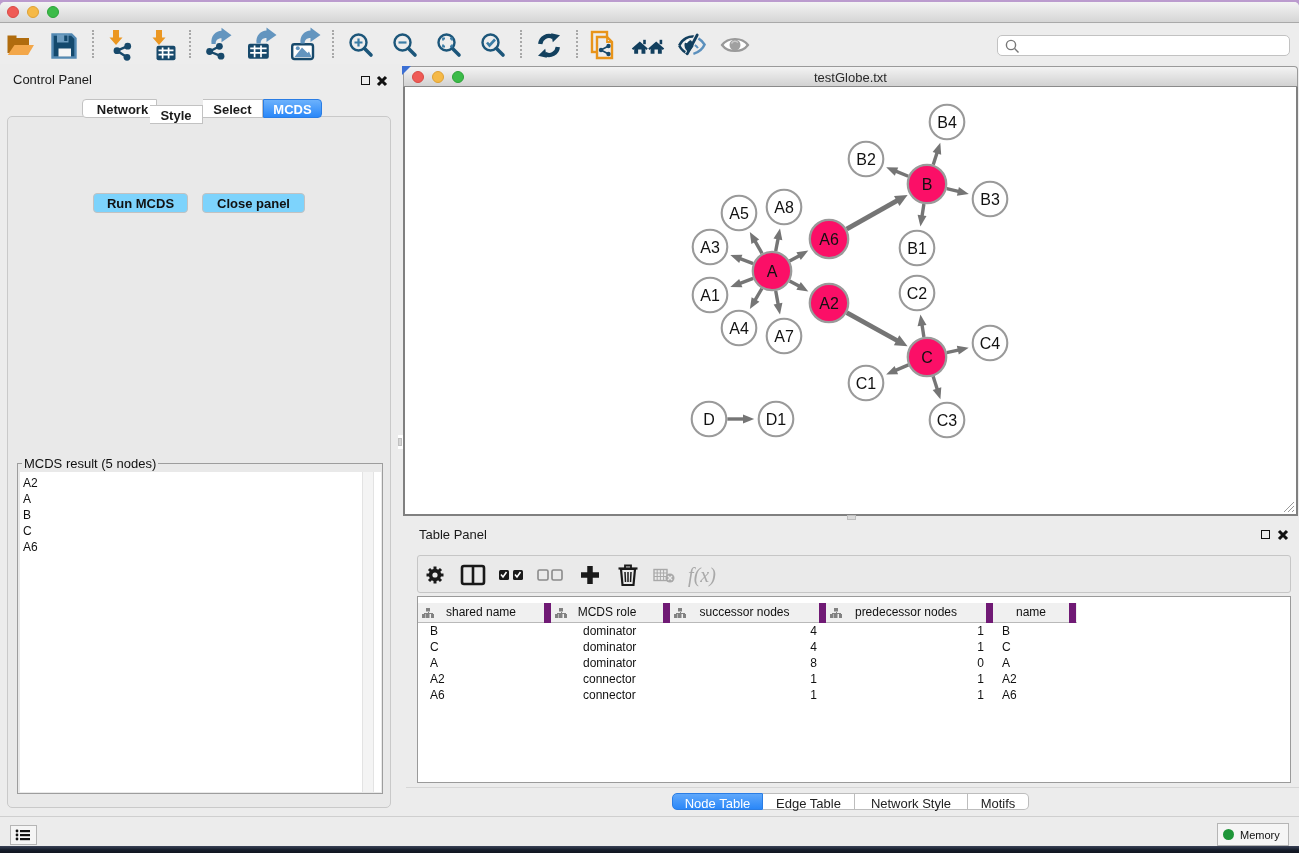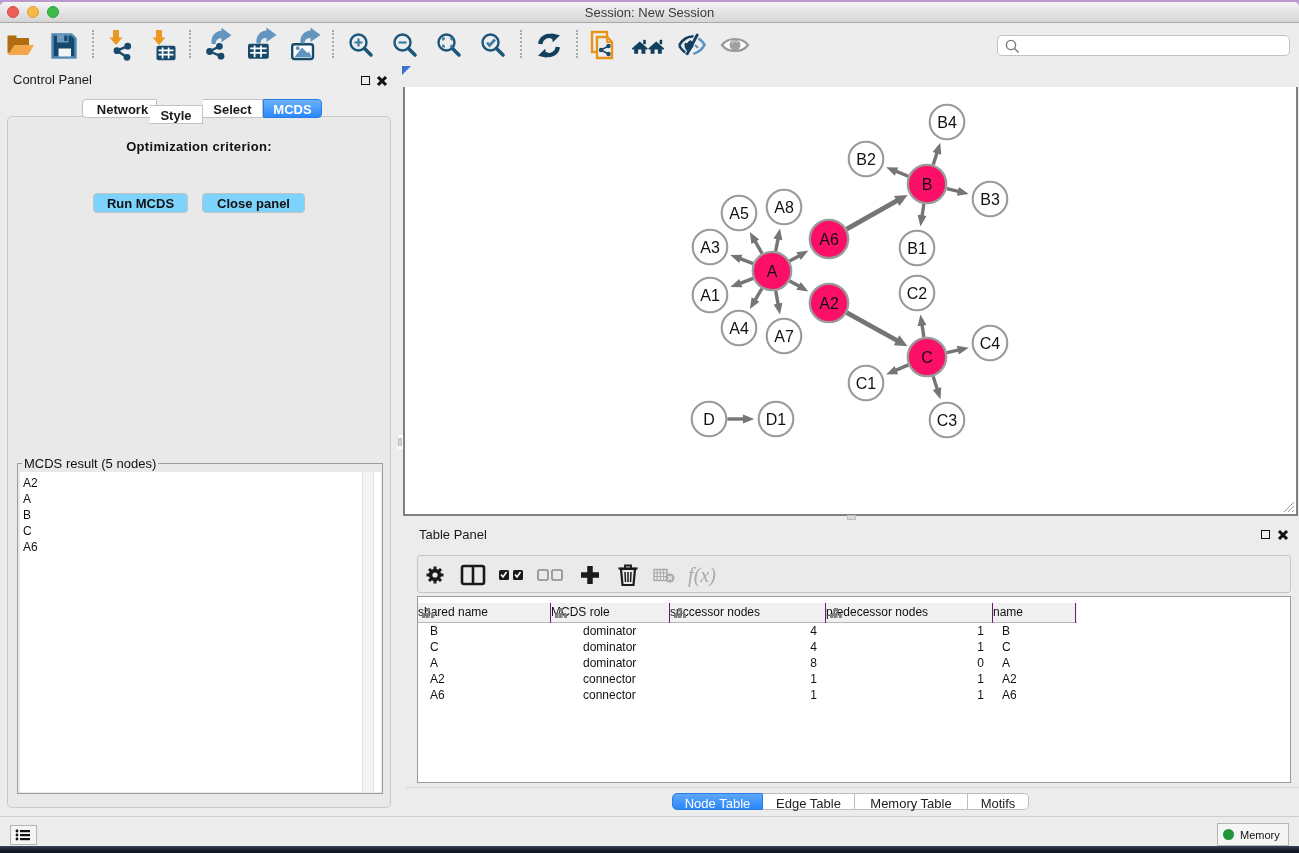--- a/index.html
+++ b/index.html
@@ -47,21 +47,21 @@
 #net-title .t3 { left:48px; background:#3cbb49; border:0.5px solid #2ba338; }
 #net-title .txt { position:absolute; top:3px; width:100%; text-align:center; font-size:13px; color:#2a2a2a; }
 #net-canvas { position:absolute; left:0; top:21px; width:895px; height:429px; background:#fff; border:2px solid #808080; border-top:none; }
 
 
 #tp-title { position:absolute; left:419px; top:525px; font-size:13px; color:#1a1a1a; }
 #tp-max { position:absolute; left:1261px; top:528px; width:9px; height:9px; border:1.5px solid #111; }
 #tp-toolbar { position:absolute; left:417px; top:553px; width:874px; height:38px; background:#eaeaea; border:1px solid #c6c6c6; border-radius:3px; }
 #tp-table { position:absolute; left:417px; top:594px; width:874px; height:187px; background:#fff; border:1px solid #9a9a9a; }
 #tp-header { position:absolute; left:0; top:6px; height:20px; width:659px; background:#f0f0f0; border-bottom:1px solid #b9b9b9; font-size:12px; color:#111; }
-.hcell { position:absolute; top:0; height:20px; border-right:1px solid #701a75; text-align:left; line-height:18px; }
+.hcell { position:absolute; top:0; height:20px; border-right:7px solid #701a75; text-align:center; line-height:18px; }
 .hicon { position:absolute; left:4px; top:5px; width:12px; height:10px;
   background:
     linear-gradient(#828282,#828282) 4px 0/4px 3.5px no-repeat,
     linear-gradient(#828282,#828282) 0 6px/3.5px 4px no-repeat,
     linear-gradient(#828282,#828282) 4.25px 6px/3.5px 4px no-repeat,
     linear-gradient(#828282,#828282) 8.5px 6px/3.5px 4px no-repeat,
     linear-gradient(#828282,#828282) 1.5px 4.5px/9px 1px no-repeat,
     linear-gradient(#828282,#828282) 5.5px 3.5px/1px 2.5px no-repeat,
     linear-gradient(#828282,#828282) 1.5px 4.5px/1px 2px no-repeat,
     linear-gradient(#828282,#828282) 9.5px 4.5px/1px 2px no-repeat; }
@@ -82,21 +82,20 @@
 #memory .mtext { position:absolute; left:22px; top:5px; }
 #darkstrip { position:absolute; left:0; top:844px; width:1299px; height:7px; background:linear-gradient(#3a4358,#161d2b 55%,#10141f); }
 </style>
 </head>
 <body>
 <div id="appwin">
   <div id="titlebar">
     <div class="tl t1"></div>
       <div class="tl t2"></div>
       <div class="tl t3"></div>
-    <div id="titletext">Session: New Session</div>
   </div>
   <div id="toolbar">
     <div class="sep" style="left:92px"></div>
     <div class="sep" style="left:189px"></div>
     <div class="sep" style="left:332px"></div>
     <div class="sep" style="left:520px"></div>
     <div class="sep" style="left:576px"></div>
     <div id="tb-icons"><svg width="780" height="40" viewBox="0 0 780 40">
 
       <g transform="translate(20,21)">
@@ -236,32 +235,37 @@
   <div id="cp-title">Control Panel</div>
   <div id="cp-max"></div>
   <svg id="cp-close-svg" style="position:absolute;left:376px;top:73px" width="12" height="12" viewBox="0 0 12 12">
       <path d="M2,2 L10,10 M10,2 L2,10" stroke="#111" stroke-width="3.1"></path>
     </svg>
   <div id="cp-box"></div>
   <div class="tab" id="tab1">Network</div>
   <div class="tab" id="tab2">Style</div>
   <div class="tab" id="tab3">Select</div>
   <div class="tab" id="tab4">MCDS</div>
-  <div id="opt-label">Optimization criterion:</div>
   <div class="btn" id="btn-run">Run MCDS</div>
   <div class="btn" id="btn-close">Close panel</div>
   <div id="fieldset">
     <div id="fs-legend">MCDS result (5 nodes)</div>
     <div id="fs-white">
       <div id="fs-list">A2<br>A<br>B<br>C<br>A6</div>
       <div id="fs-scroll"></div>
     </div>
   </div>
 
   <div id="netwin">
+    <div id="net-title">
+      <div class="tl t1"></div>
+        <div class="tl t2"></div>
+        <div class="tl t3"></div>
+      <div class="txt">testGlobe.txt</div>
+    </div>
     <svg style="position:absolute;left:-1px;top:0;" width="10" height="10">
         <path d="M0,0 L9,0 L0,9 Z" fill="#3b6fd4"></path>
       </svg>
     <div id="net-canvas">
       <svg id="graph" width="890" height="421" viewBox="0 0 890 421">
 <line x1="357.0" y1="166.4" x2="349.6" y2="153.4" stroke="#757575" stroke-width="3.4"></line>
 <polygon points="344.8,144.9 354.2,152.5 346.4,156.9" fill="#757575"></polygon>
 <line x1="370.7" y1="164.1" x2="373.2" y2="151.0" stroke="#757575" stroke-width="3.4"></line>
 <polygon points="375.0,141.4 377.3,153.3 368.5,151.6" fill="#757575"></polygon>
 <line x1="348.2" y1="176.7" x2="334.4" y2="171.4" stroke="#757575" stroke-width="3.4"></line>
@@ -436,21 +440,21 @@
     <div class="trow" style="left:584px;top:74px;">A2</div>
     <div class="trow" style="left:12px;top:90px;">A6</div>
     <div class="trow" style="left:165px;top:90px;">connector</div>
     <div class="trow" style="left:252px;top:90px;width:147px;text-align:right;">1</div>
     <div class="trow" style="left:408px;top:90px;width:158px;text-align:right;">1</div>
     <div class="trow" style="left:584px;top:90px;">A6</div>
   </div>
   <div id="tp-tabs">
     <div class="btab" id="btab1">Node Table</div>
     <div class="btab" id="btab2">Edge Table</div>
-    <div class="btab" id="btab3">Memory Table</div>
+    <div class="btab" id="btab3">Network Style</div>
     <div class="btab" id="btab4">Motifs</div>
   </div>
 
   <div id="tp-bottomline"></div>
   <div id="statusline"></div>
   <div id="status-left">
     <svg width="16" height="14" viewBox="0 0 16 14" style="margin:2px 0 0 4px">
         <circle cx="2" cy="3" r="1.4" fill="#111"></circle>
         <circle cx="2" cy="7" r="1.4" fill="#111"></circle>
         <circle cx="2" cy="11" r="1.4" fill="#111"></circle>

